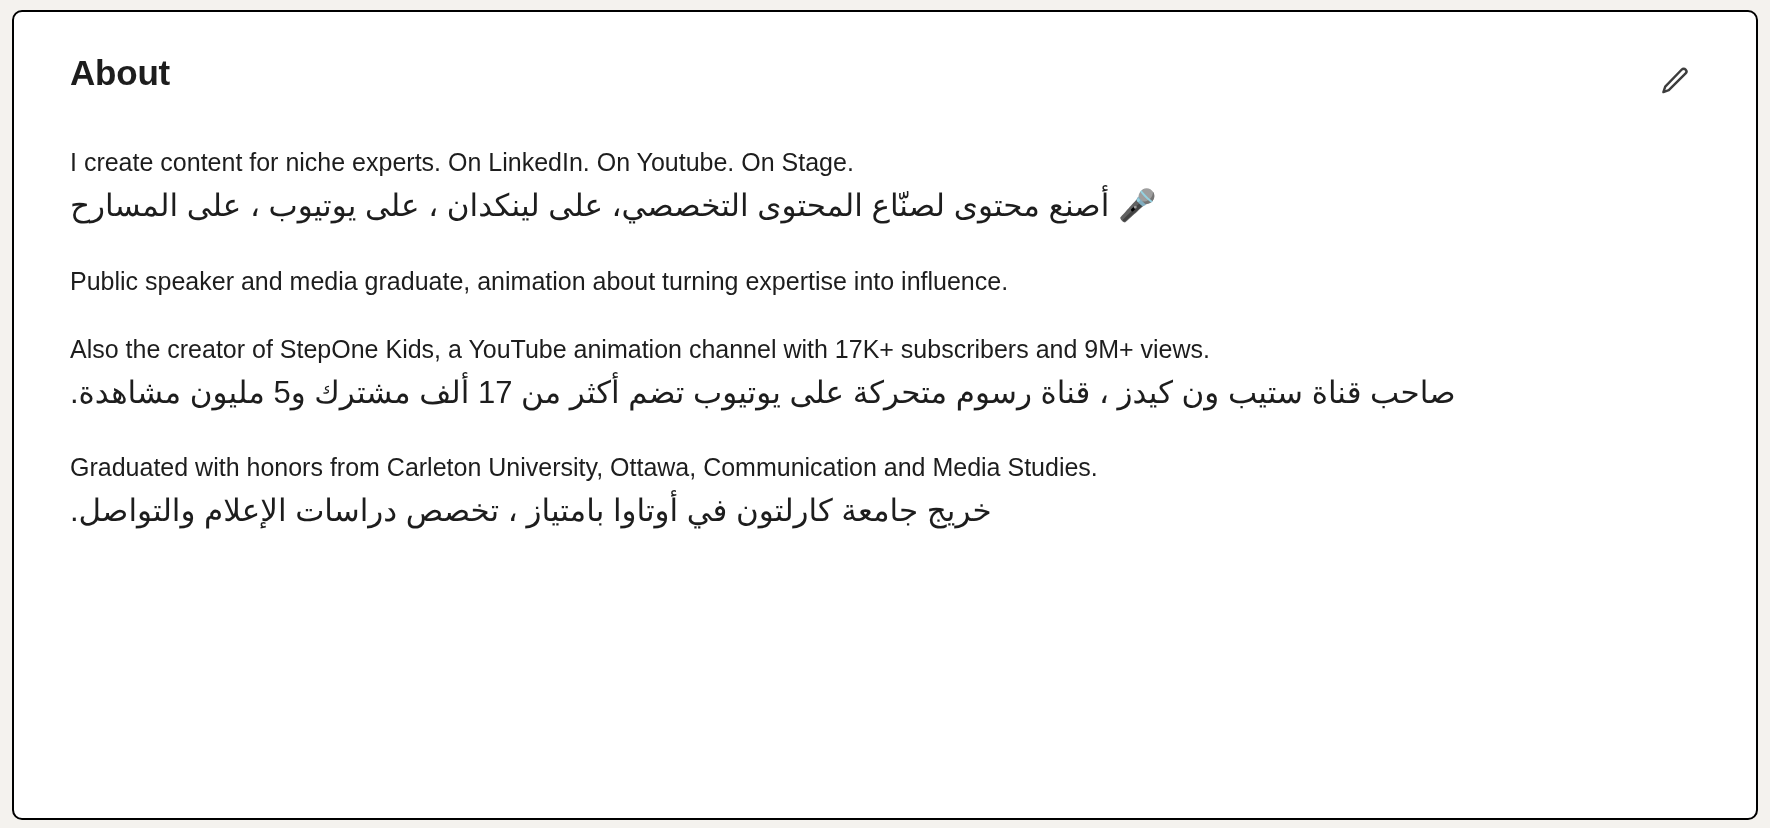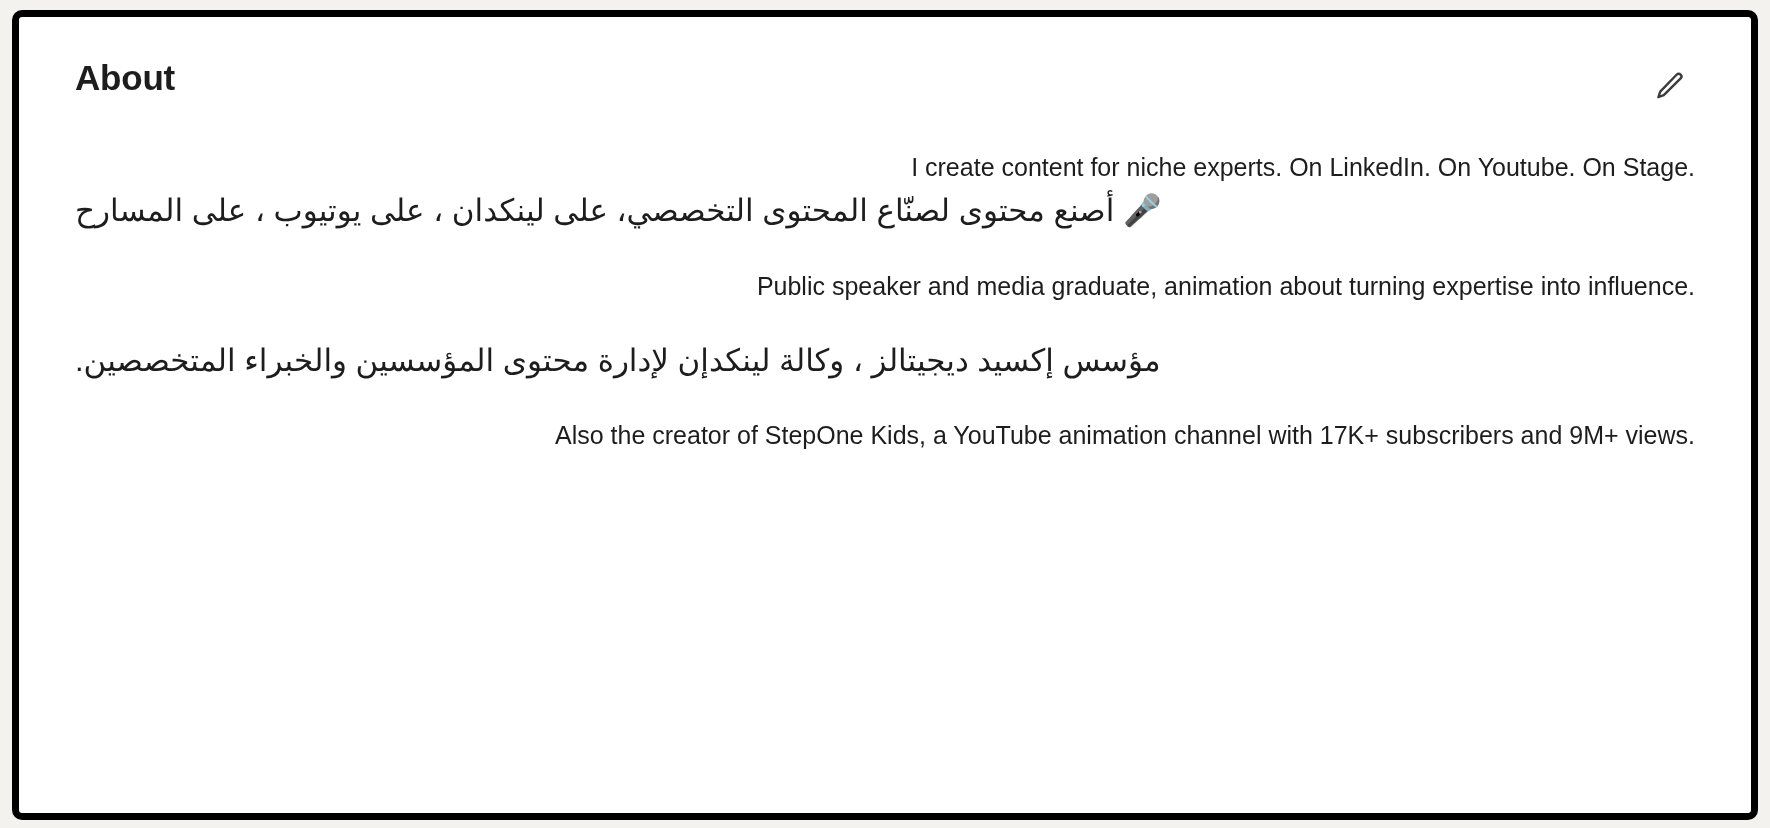--- a/index.html
+++ b/index.html
@@ -16,21 +16,21 @@
   .page {
     width: 1770px;
     height: 828px;
     box-sizing: border-box;
     padding: 10px 12px 0 12px;
     background: #f4f2ee;
   }
   .card {
     position: relative;
     background: #ffffff;
-    border: 7px solid #000000;
+    border: 2px solid #000000;
     border-radius: 10px;
     box-sizing: border-box;
     width: 1746px;
     height: 810px;
     padding: 42px 56px 0 56px;
     overflow: hidden;
   }
   .card-header {
     display: flex;
     align-items: flex-start;
@@ -62,21 +62,20 @@
     margin-bottom: 35px;
   }
   .para-block:last-child {
     margin-bottom: 0;
   }
   .line-en {
     font-size: 25px;
     color: #1d1d1d;
     line-height: 1.32;
     white-space: pre-wrap;
-    text-align: right;
   }
   .line-ar {
     font-size: 31px;
     color: #1d1d1d;
     line-height: 1.5;
     direction: rtl;
     text-align: left;
     unicode-bidi: isolate;
     margin-top: 4px;
     white-space: pre-wrap;
@@ -102,23 +101,27 @@
       <div class="para-block">
         <div class="line-en">I create content for niche experts. On LinkedIn. On Youtube. On Stage.</div>
         <div class="line-ar">🎤 أصنع محتوى لصنّاع المحتوى التخصصي، على لينكدان ، على يوتيوب ، على المسارح</div>
       </div>
 
       <div class="para-block">
         <div class="line-en">Public speaker and media graduate, animation about turning expertise into influence.</div>
       </div>
 
       <div class="para-block">
-        <div class="line-ar">مؤسس إكسيد ديجيتالز ، وكالة لينكدإن لإدارة محتوى المؤسسين والخبراء المتخصصين.</div>
       </div>
 
       <div class="para-block">
         <div class="line-en">Also the creator of StepOne Kids, a YouTube animation channel with 17K+ subscribers and 9M+ views.</div>
+        <div class="line-ar">صاحب قناة ستيب ون كيدز ، قناة رسوم متحركة على يوتيوب تضم أكثر من 17 ألف مشترك و5 مليون مشاهدة.</div>
       </div>
 
+      <div class="para-block">
+        <div class="line-en">Graduated with honors from Carleton University, Ottawa, Communication and Media Studies.</div>
+        <div class="line-ar">خريج جامعة كارلتون في أوتاوا بامتياز ، تخصص دراسات الإعلام والتواصل.</div>
+      </div>
 
     </div>
   </section>
 </div>
 
 </body></html>

